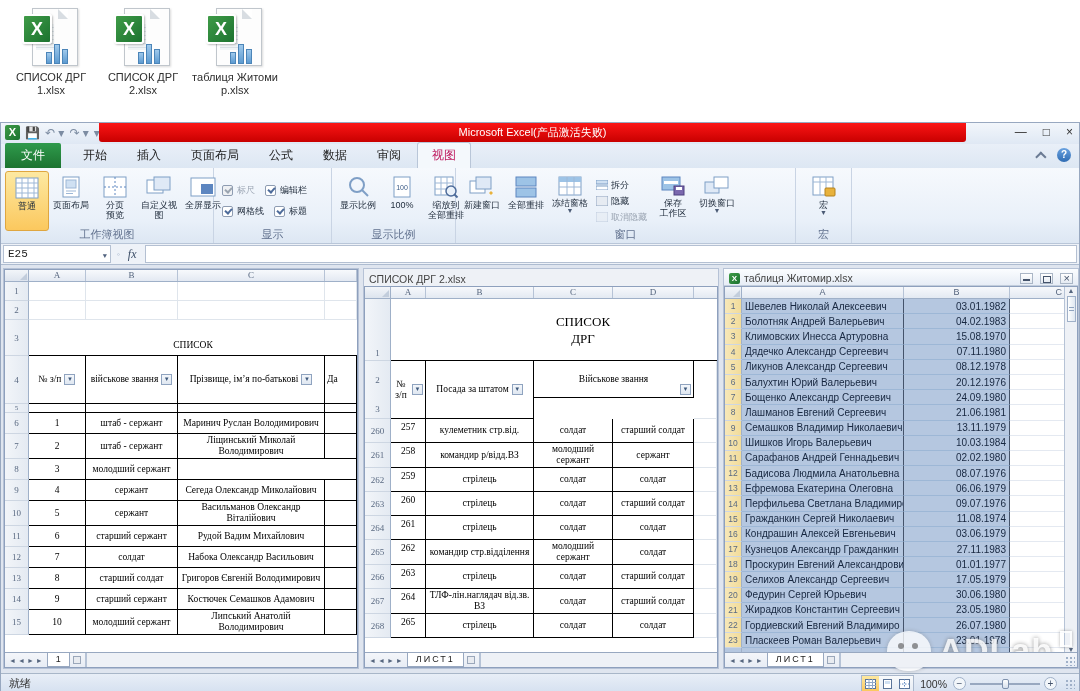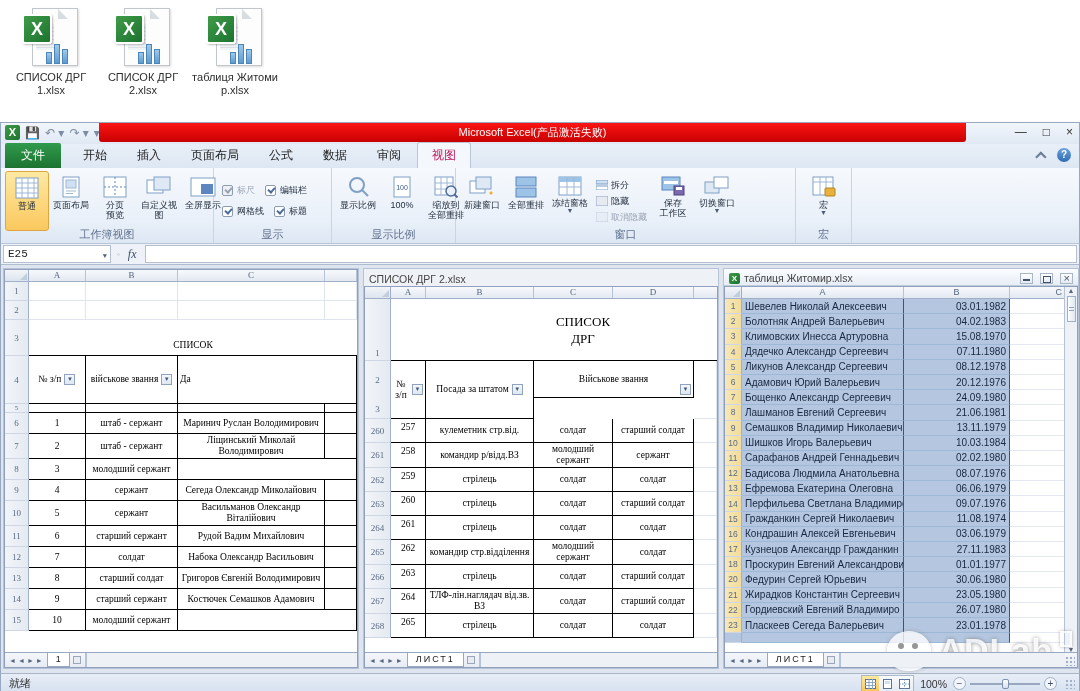--- a/index.html
+++ b/index.html
@@ -486,20 +486,24 @@
           <div class="r" style="height:48px">
             <div class="rn" style="flex:0 0 24px">4</div>
             <div class="c" style="flex:0 0 57px">
                 <span>№ з/п</span>
                 <span class="fbtn">▼</span>
               </div>
             <div class="c" style="flex:0 0 92px">
                 <span>військове звання</span>
                 <span class="fbtn">▼</span>
               </div>
+            <div class="c" style="flex:0 0 147px">
+                <span>Прізвище, ім’я по-батькові</span>
+                <span class="fbtn">▼</span>
+              </div>
             <div class="c" style="flex:1;justify-content:flex-start">Да</div>
           </div>
           <div class="r" style="height:9px">
               <div class="rn" style="flex:0 0 24px;font-size:7px">5</div>
               <div class="c" style="flex:0 0 57px"></div>
               <div class="c" style="flex:0 0 92px"></div>
               <div class="c" style="flex:0 0 147px"></div>
               <div class="c" style="flex:1"></div>
             </div>
           <div class="r" style="min-height:21px">
@@ -561,20 +565,21 @@
             <div class="rn" style="flex:0 0 24px">14</div>
             <div class="c" style="flex:0 0 57px">9</div>
             <div class="c" style="flex:0 0 92px">старший сержант</div>
             <div class="c" style="flex:0 0 147px">Костючек Семашков Адамович</div>
             <div class="c" style="flex:1"></div>
           </div>
             <div class="r" style="min-height:21px">
             <div class="rn" style="flex:0 0 24px">15</div>
             <div class="c" style="flex:0 0 57px">10</div>
             <div class="c" style="flex:0 0 92px">молодший сержант</div>
+            <div class="c" style="flex:0 0 147px">Липський Анатолій Володимирович</div>
             <div class="c" style="flex:1"></div>
           </div>
         </div>
         <div class="sheetbar">
           <div class="tabnav">
               <span>◄</span>
               <span>◄</span>
               <span>►</span>
               <span>►</span>
             </div>
@@ -759,21 +764,21 @@
             <div class="c3 rest"></div>
           </div>
             <div class="r selrow" style="height:15.2px">
             <div class="rn3">5</div>
             <div class="c3 name">Ликунов Александр Сергеевич</div>
             <div class="c3 date">08.12.1978</div>
             <div class="c3 rest"></div>
           </div>
             <div class="r selrow" style="height:15.2px">
             <div class="rn3">6</div>
-            <div class="c3 name">Адамович Юрий Валерьевич</div>
+            <div class="c3 name">Балухтин Юрий Валерьевич</div>
             <div class="c3 date">20.12.1976</div>
             <div class="c3 rest"></div>
           </div>
             <div class="r selrow" style="height:15.2px">
             <div class="rn3">7</div>
             <div class="c3 name">Бощенко Александр Сергеевич</div>
             <div class="c3 date">24.09.1980</div>
             <div class="c3 rest"></div>
           </div>
             <div class="r selrow" style="height:15.2px">
@@ -836,40 +841,46 @@
             <div class="c3 date">27.11.1983</div>
             <div class="c3 rest"></div>
           </div>
             <div class="r selrow" style="height:15.2px">
             <div class="rn3">18</div>
             <div class="c3 name">Проскурин Евгений Александрови</div>
             <div class="c3 date">01.01.1977</div>
             <div class="c3 rest"></div>
           </div>
             <div class="r selrow" style="height:15.2px">
+            <div class="rn3">19</div>
+            <div class="c3 name">Селихов Александр Сергеевич</div>
+            <div class="c3 date">17.05.1979</div>
+            <div class="c3 rest"></div>
+          </div>
+            <div class="r selrow" style="height:15.2px">
             <div class="rn3">20</div>
             <div class="c3 name">Федурин Сергей Юрьевич</div>
             <div class="c3 date">30.06.1980</div>
             <div class="c3 rest"></div>
           </div>
             <div class="r selrow" style="height:15.2px">
             <div class="rn3">21</div>
             <div class="c3 name">Жирадков Константин Сергеевич</div>
             <div class="c3 date">23.05.1980</div>
             <div class="c3 rest"></div>
           </div>
             <div class="r selrow" style="height:15.2px">
             <div class="rn3">22</div>
             <div class="c3 name">Гордиевский Евгений Владимиро</div>
             <div class="c3 date">26.07.1980</div>
             <div class="c3 rest"></div>
           </div>
             <div class="r selrow" style="height:15.2px">
             <div class="rn3">23</div>
-            <div class="c3 name">Пласкеев Сегеда Валерьевич</div>
+            <div class="c3 name">Пласкеев Роман Валерьевич</div>
             <div class="c3 date">23.01.1978</div>
             <div class="c3 rest"></div>
           </div>
           <div class="r" style="height:10px">
               <div class="rn3" style="background:#b5c7e0"></div>
               <div class="c3 name"></div>
               <div class="c3 date"></div>
               <div class="c3 rest"></div>
             </div>
         </div>

